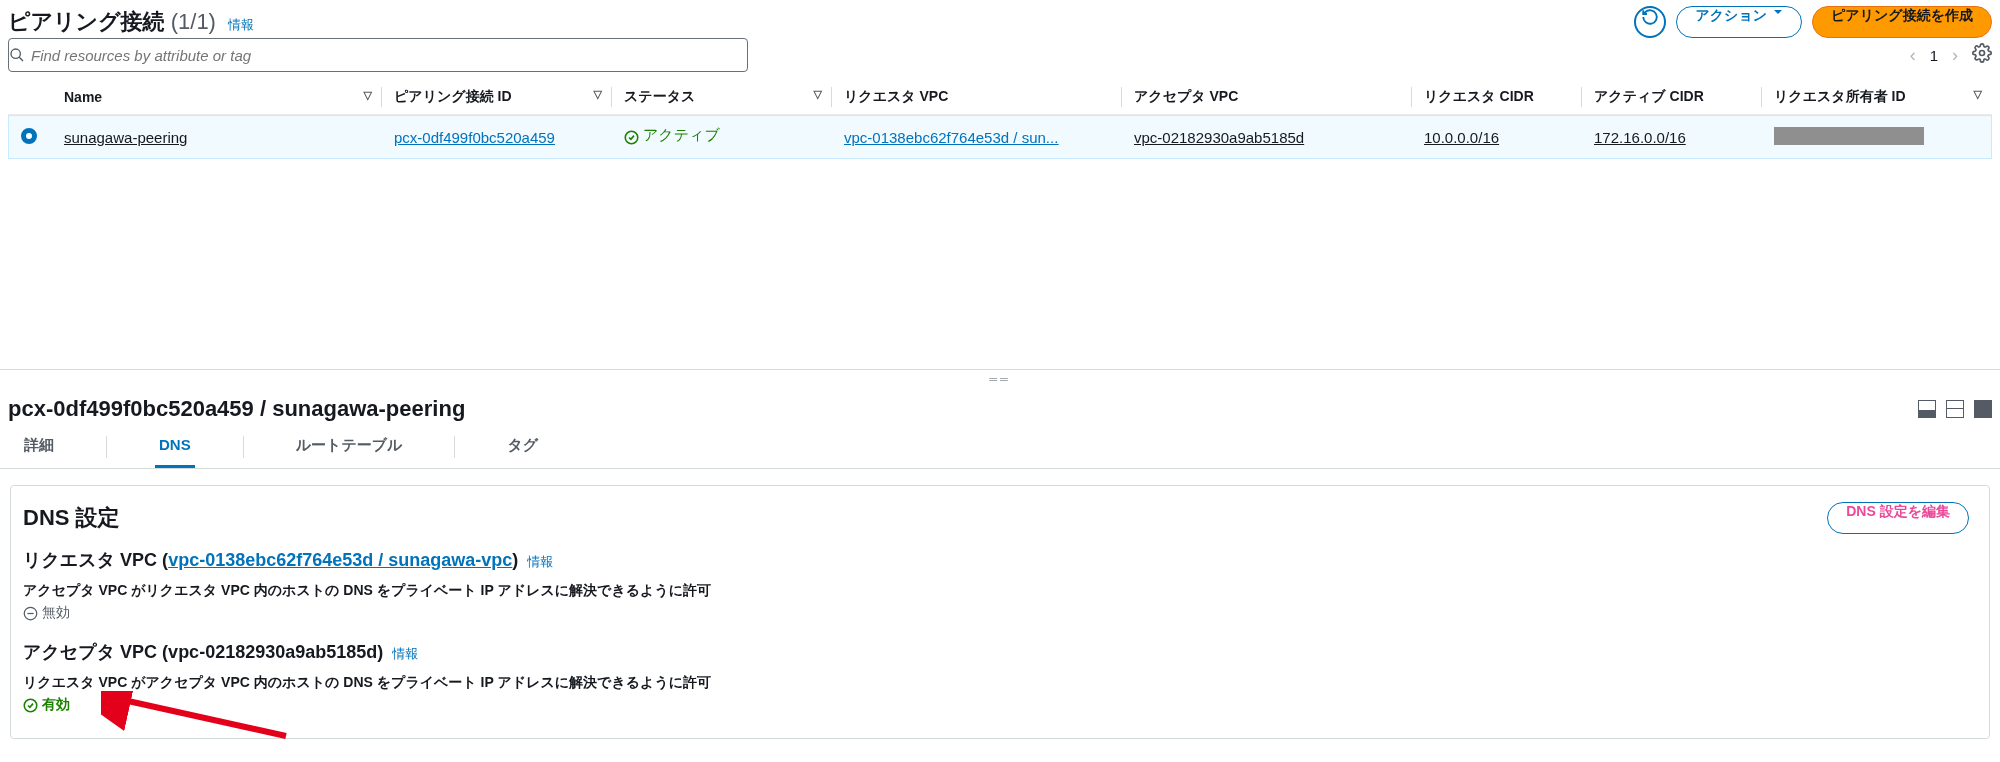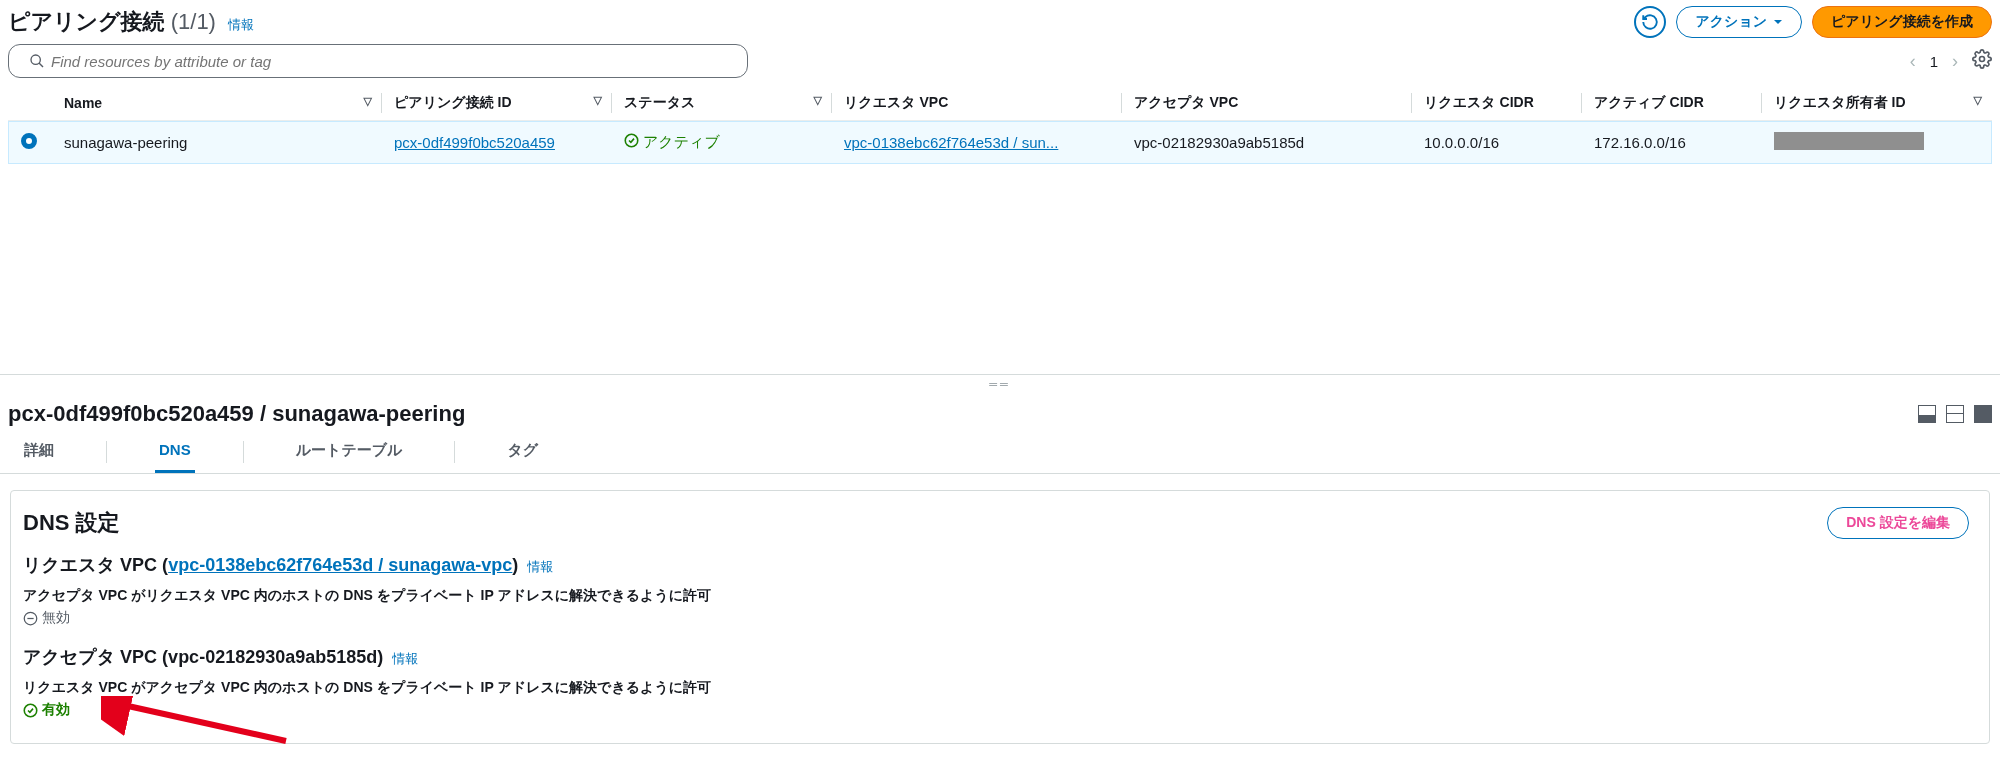--- a/index.html
+++ b/index.html
@@ -1,53 +1,53 @@
 <!DOCTYPE html>
 <html><head>
 <meta charset="utf-8">
 <style>
   * { box-sizing: border-box; margin: 0; padding: 0; }
   body { font-family: "Amazon Ember", "Helvetica Neue", Arial, sans-serif; font-size: 14px; color: #16191f; background: #fff; width: 2000px; }
   
   .top-section { padding: 6px 8px 0 8px; }
-  .header-row { display: flex; align-items: center; justify-content: space-between; margin-bottom: 6px; }
+  .header-row { display: flex; align-items: center; justify-content: space-between; margin-bottom: 0; }
   .header-left { display: flex; align-items: baseline; gap: 8px; }
   .header-title { font-size: 22px; font-weight: 700; }
   .header-count { font-weight: 400; color: #545b64; }
   .info-link { color: #0073bb; font-size: 13px; cursor: pointer; margin-left: 4px; }
   .header-right { display: flex; align-items: center; gap: 10px; }
   
-  .btn { display: inline-flex; align-items: center; justify-content: center; height: 32px; padding: 0 18px; border-radius: 16px; font-size: 14px; font-weight: 700; cursor: pointer; border: 1px solid; background: #fff; }
+  .btn { display: inline-flex; justify-content: center; height: 32px; padding: 0 18px; border-radius: 16px; font-size: 14px; font-weight: 700; cursor: pointer; border: 1px solid; background: #fff; }
   .btn-icon-round { width: 32px; height: 32px; padding: 0; border-radius: 50%; border: 2px solid #0073bb; color: #0073bb; background: #fff; }
   .btn-outline { border: 1px solid #0073bb; color: #0073bb; background: #fff; }
   .btn-primary { border: 1px solid #ec7211; background: #ff9900; color: #16191f; }
   .btn-white { border: 1px solid #0073bb; color: #ec4899; background: #fff; }
   .caret-down { margin-left: 6px; }
   
-  .search-wrap { display: flex; align-items: center; border: 1px solid #687078; border-radius: 12px; height: 34px; width: 740px; padding: 0 20px; gap: 6px; }
+  .search-wrap { display: flex; align-items: center; border: 1px solid #687078; border-radius: 4px; height: 34px; width: 740px; padding: 0 0; gap: 6px; }
   .search-wrap input { border: none; outline: none; flex: 1; font-size: 15px; font-style: italic; color: #687078; background: transparent; }
   
   .pager-row { display: flex; align-items: center; gap: 14px; }
   .pager-arrow { color: #aab7b8; font-size: 18px; cursor: pointer; }
   .pager-num { font-size: 15px; font-weight: 400; color: #16191f; }
   .gear { font-size: 19px; cursor: pointer; color: #545b64; }
   
   .filter-pager-row { display: flex; align-items: center; justify-content: space-between; margin-bottom: 8px; }
   
   table.grid { width: 100%; border-collapse: separate; border-spacing: 0; }
   table.grid th { text-align: left; font-weight: 700; font-size: 14px; padding: 8px 12px; border-bottom: 1px solid #eaeded; position: relative; }
   table.grid th.sortable::after { content: "▽"; font-size: 11px; color: #545b64; position: absolute; right: 10px; }
   table.grid th .divider { position: absolute; right: 0; top: 20%; height: 60%; width: 1px; background: #d5dbdb; }
-  table.grid td { padding: 10px 12px; font-size: 15px; border-top: 1px solid #c7eaff; border-bottom: 1px solid #c7eaff; background: #f0faff; }
+  table.grid td { padding: 10px 12px; font-size: 15px; border-top: 1px solid #c7eaff; border-bottom: 1px solid #c7eaff; background: #f0faff; text-decoration: underline; }
   table.grid tr.selected td:first-child { border-left: 1px solid #c7eaff; }
   table.grid tr.selected td:last-child { border-right: 1px solid #c7eaff; }
   .radio-outer { width: 16px; height: 16px; border-radius: 50%; border: 5px solid #0073bb; background: #fff; display: inline-block; }
   .link { color: #0073bb; cursor: pointer; }
   .link.underline { text-decoration: underline; text-align: right; }
-  .status-active { color: #1d8102; display: inline-flex; align-items: flex-start; gap: 4px; }
+  .status-active { color: #1d8102; display: inline-flex; align-items: flex-end; gap: 4px; }
   .owner-redact { display: inline-block; width: 150px; height: 18px; background: #8f8f8f; }
   
   .splitter { border-top: 1px solid #d5dbdb; margin-top: 210px; }
   .split-handle { display: flex; justify-content: center; padding: 3px 0; color: #879196; font-size: 11px; letter-spacing: 3px; }
   
   .detail-header-row { display: flex; align-items: center; justify-content: space-between; padding: 8px 8px 4px 8px; gap: 24px; }
   .detail-title { font-size: 22px; font-weight: 700; }
   .layout-btns { display: flex; gap: 10px; }
   .layout-btn { width: 18px; height: 18px; border: 1.5px solid #545b64; cursor: pointer; position: relative; }
   .layout-btn.bottom::after { content:""; position:absolute; left:0; right:0; bottom:0; height:45%; background:#545b64; }

